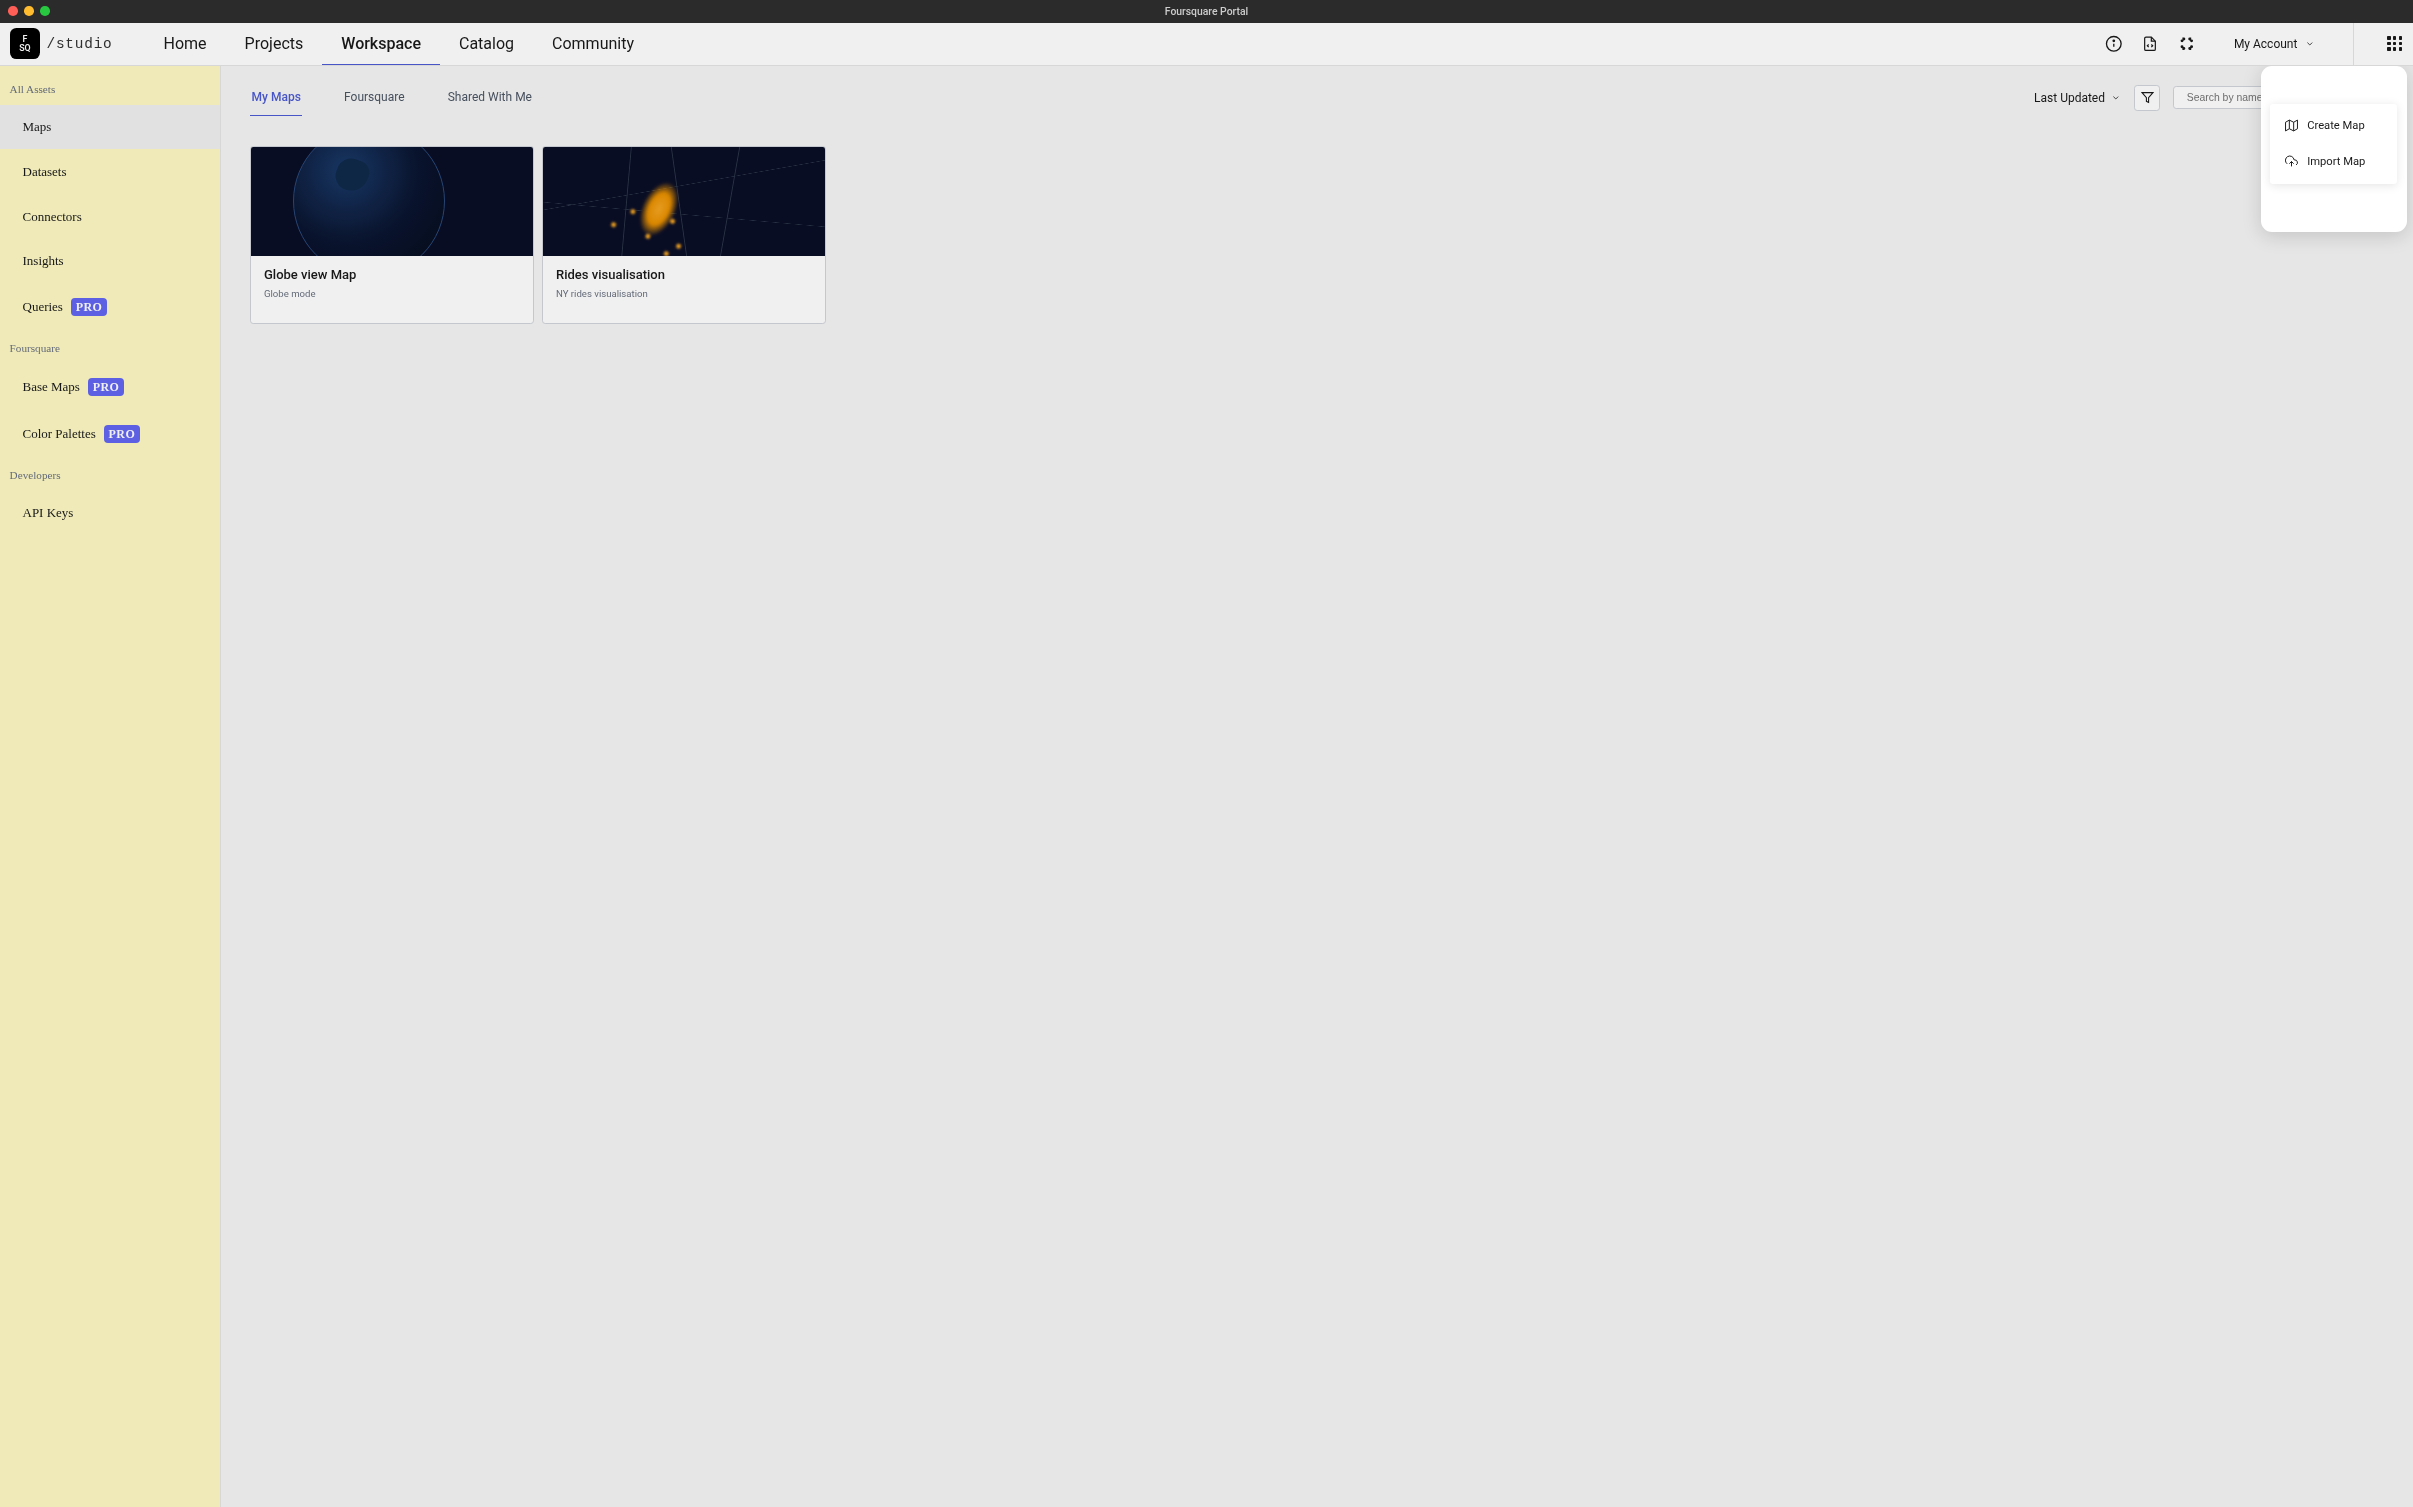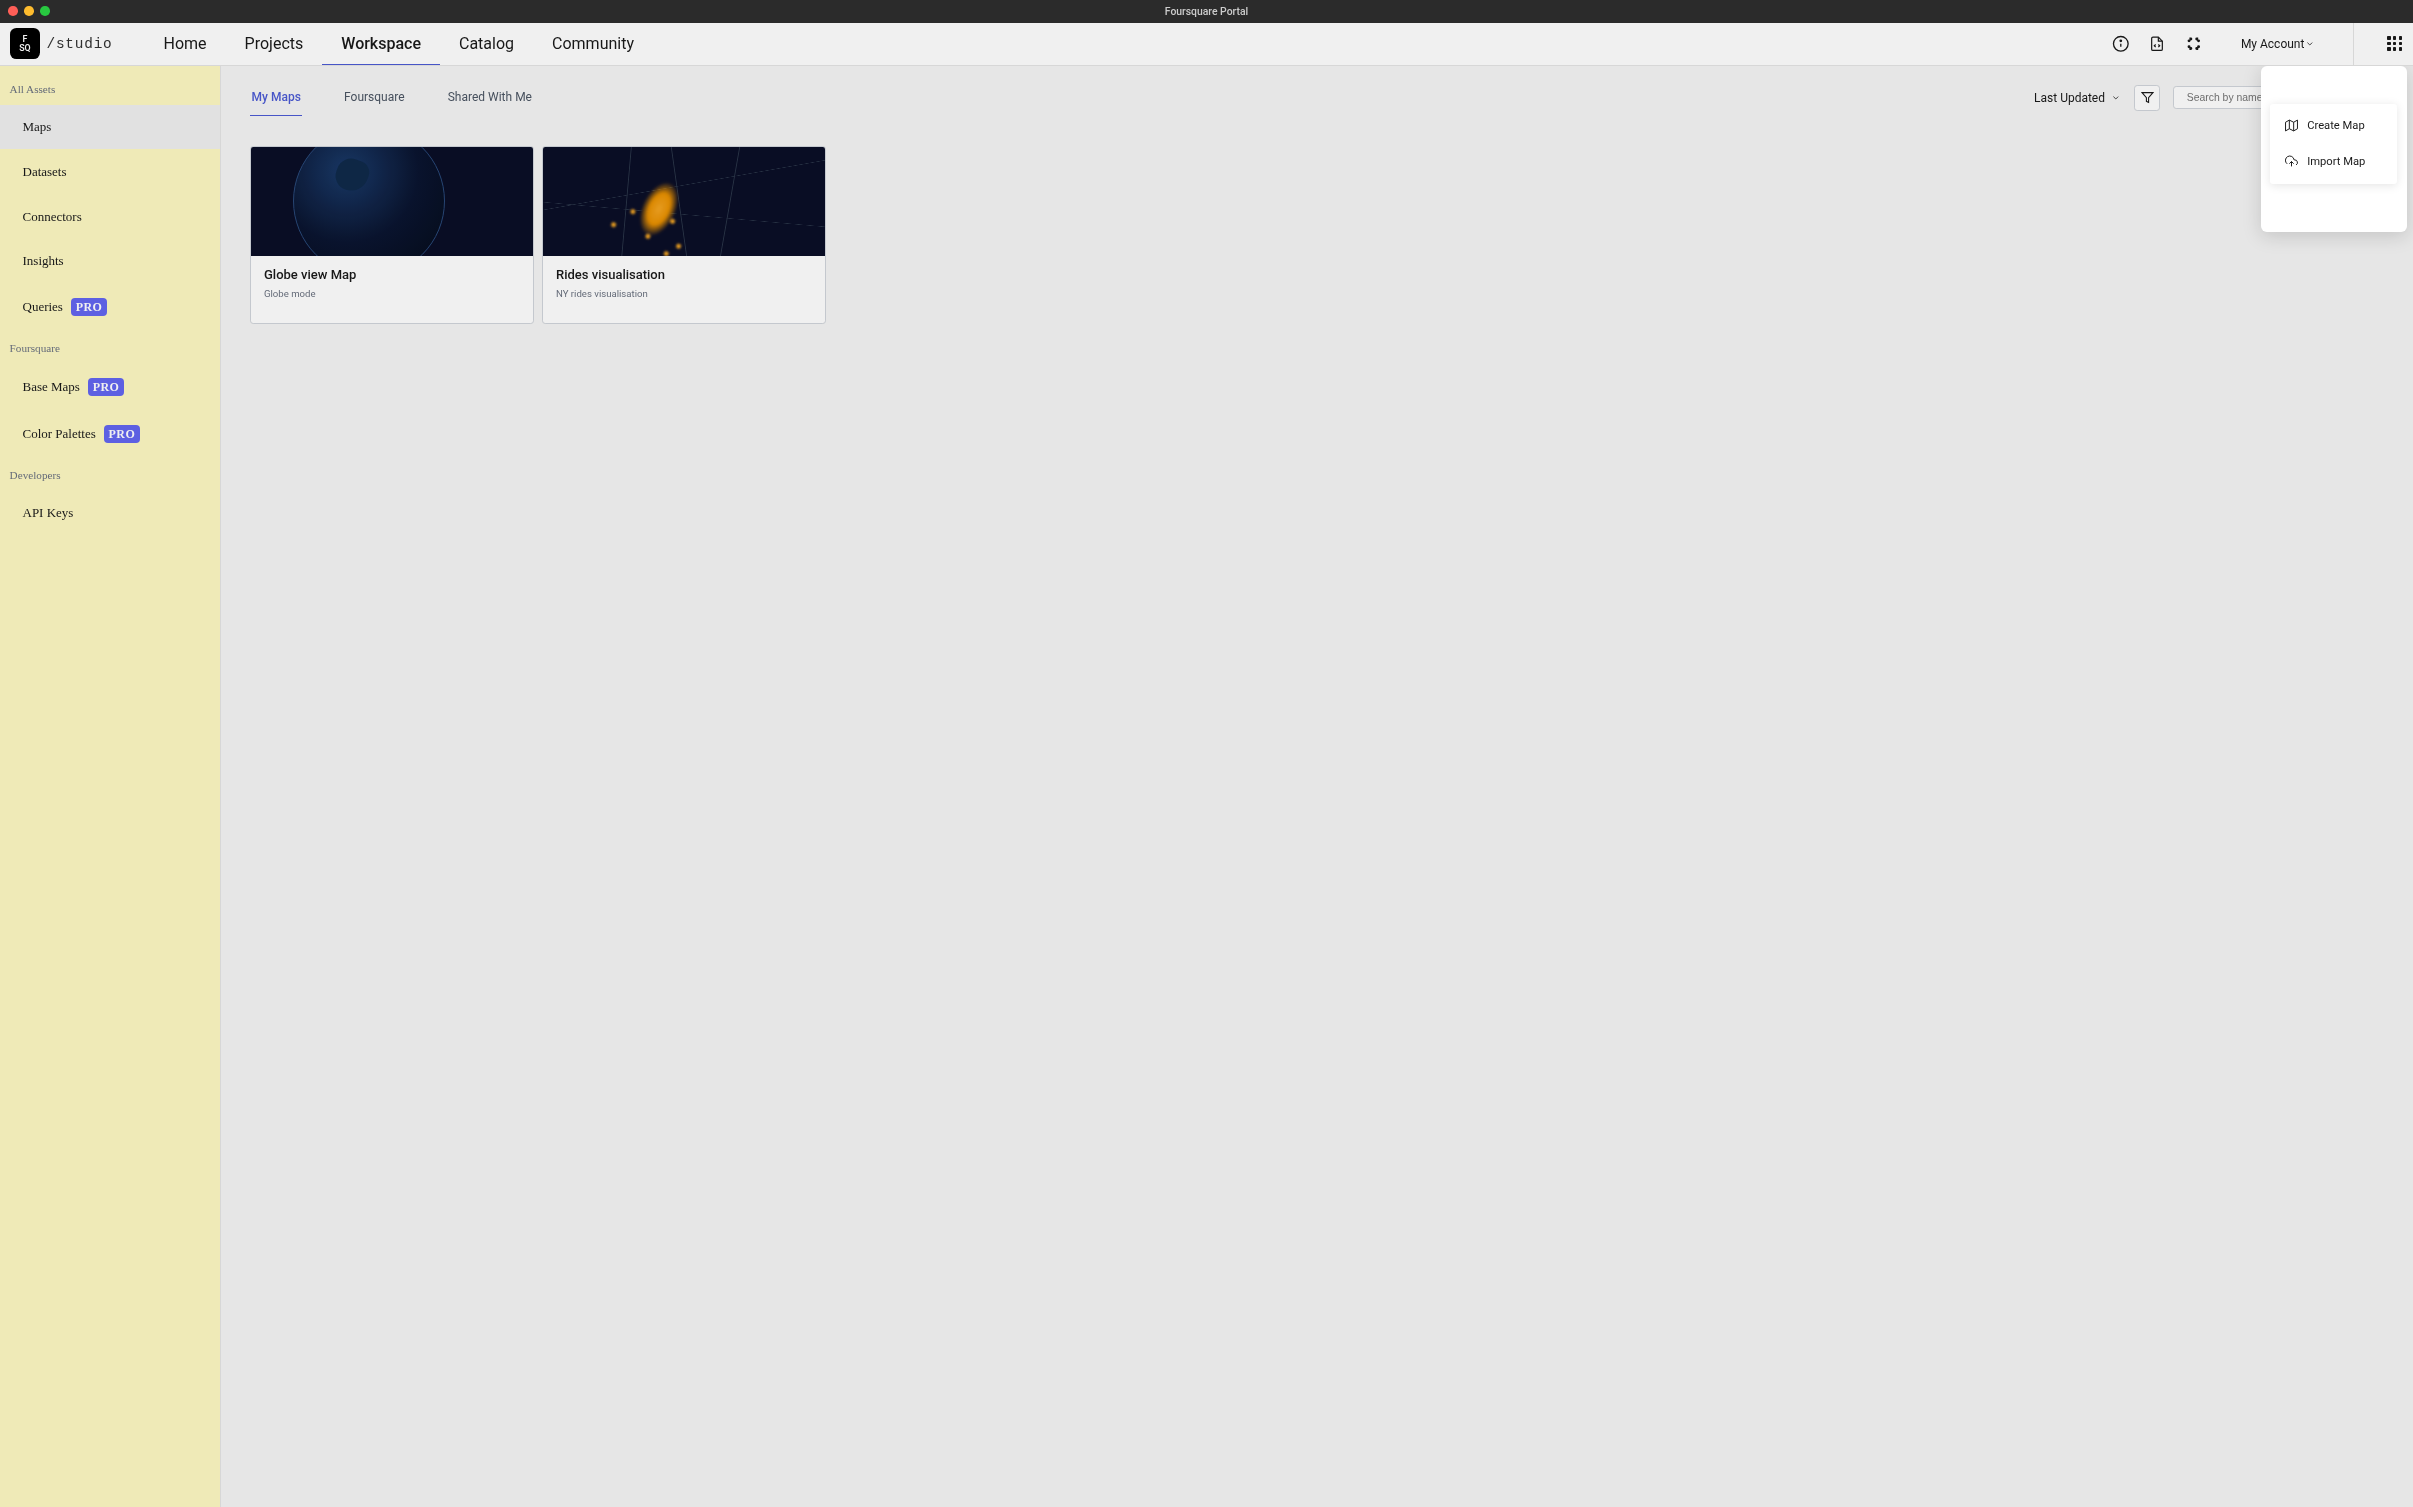--- a/index.html
+++ b/index.html
@@ -99,21 +99,21 @@
     .header-icon {
       width: 17.6px; height: 17.6px;
       display: flex;
       align-items: center;
       justify-content: center;
       cursor: pointer;
     }
     .account {
       display: flex;
       align-items: center;
-      gap: 1px;
+      gap: 8px;
       font-size: 12px;
       cursor: pointer;
       padding-left: 19px;
     }
     .divider-v {
       width: 0.8px; height: 43px;
       background: #e5e5e5;
       margin: 0 13px 0 19px;
     }
     .apps-grid {
@@ -322,21 +322,21 @@
     }
     .nyc-cluster::before { width: 4.8px; height: 4.8px; left: -8px; top: 40px; box-shadow: 24px 16px 0 #f5a623, 40px -8px 0 #f5a623, 48px 24px 0 #f5a623, -12px 20px 0 #f5a623, 56px 12px 0 #f5a623; }
     
     .dropdown-panel {
       position: absolute;
       top: 0;
       right: 6.4px;
       width: 146px;
       background: #fff;
       box-shadow: 0 3.2px 19px rgba(0,0,0,0.15);
-      border-radius: 6px;
+      border-radius: 11px;
       padding: 38px 0 48px;
       z-index: 10;
     }
     .dropdown-inner {
       background: #fff;
       box-shadow: 0 1.6px 9.6px rgba(0,0,0,0.1);
       border-radius: 3.2px;
       margin: 0 9.6px;
       padding: 4.8px 0;
     }

